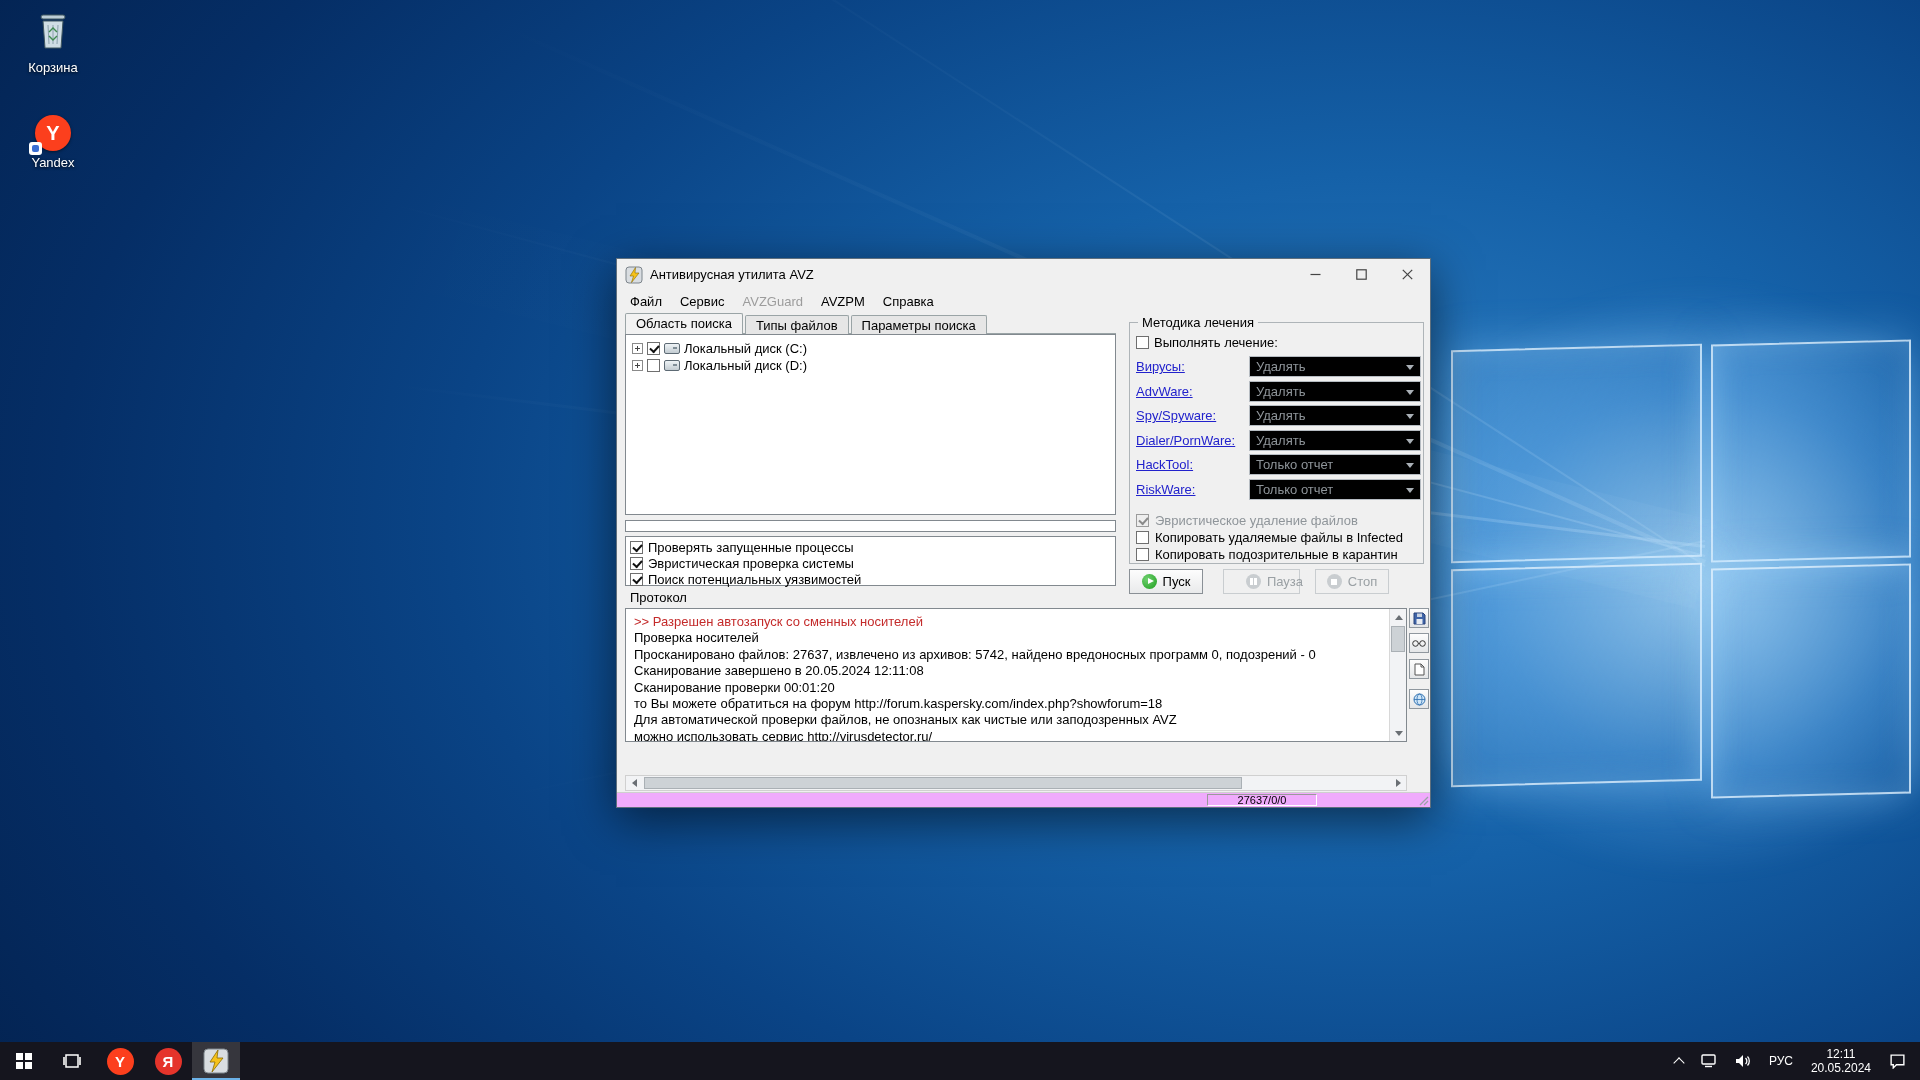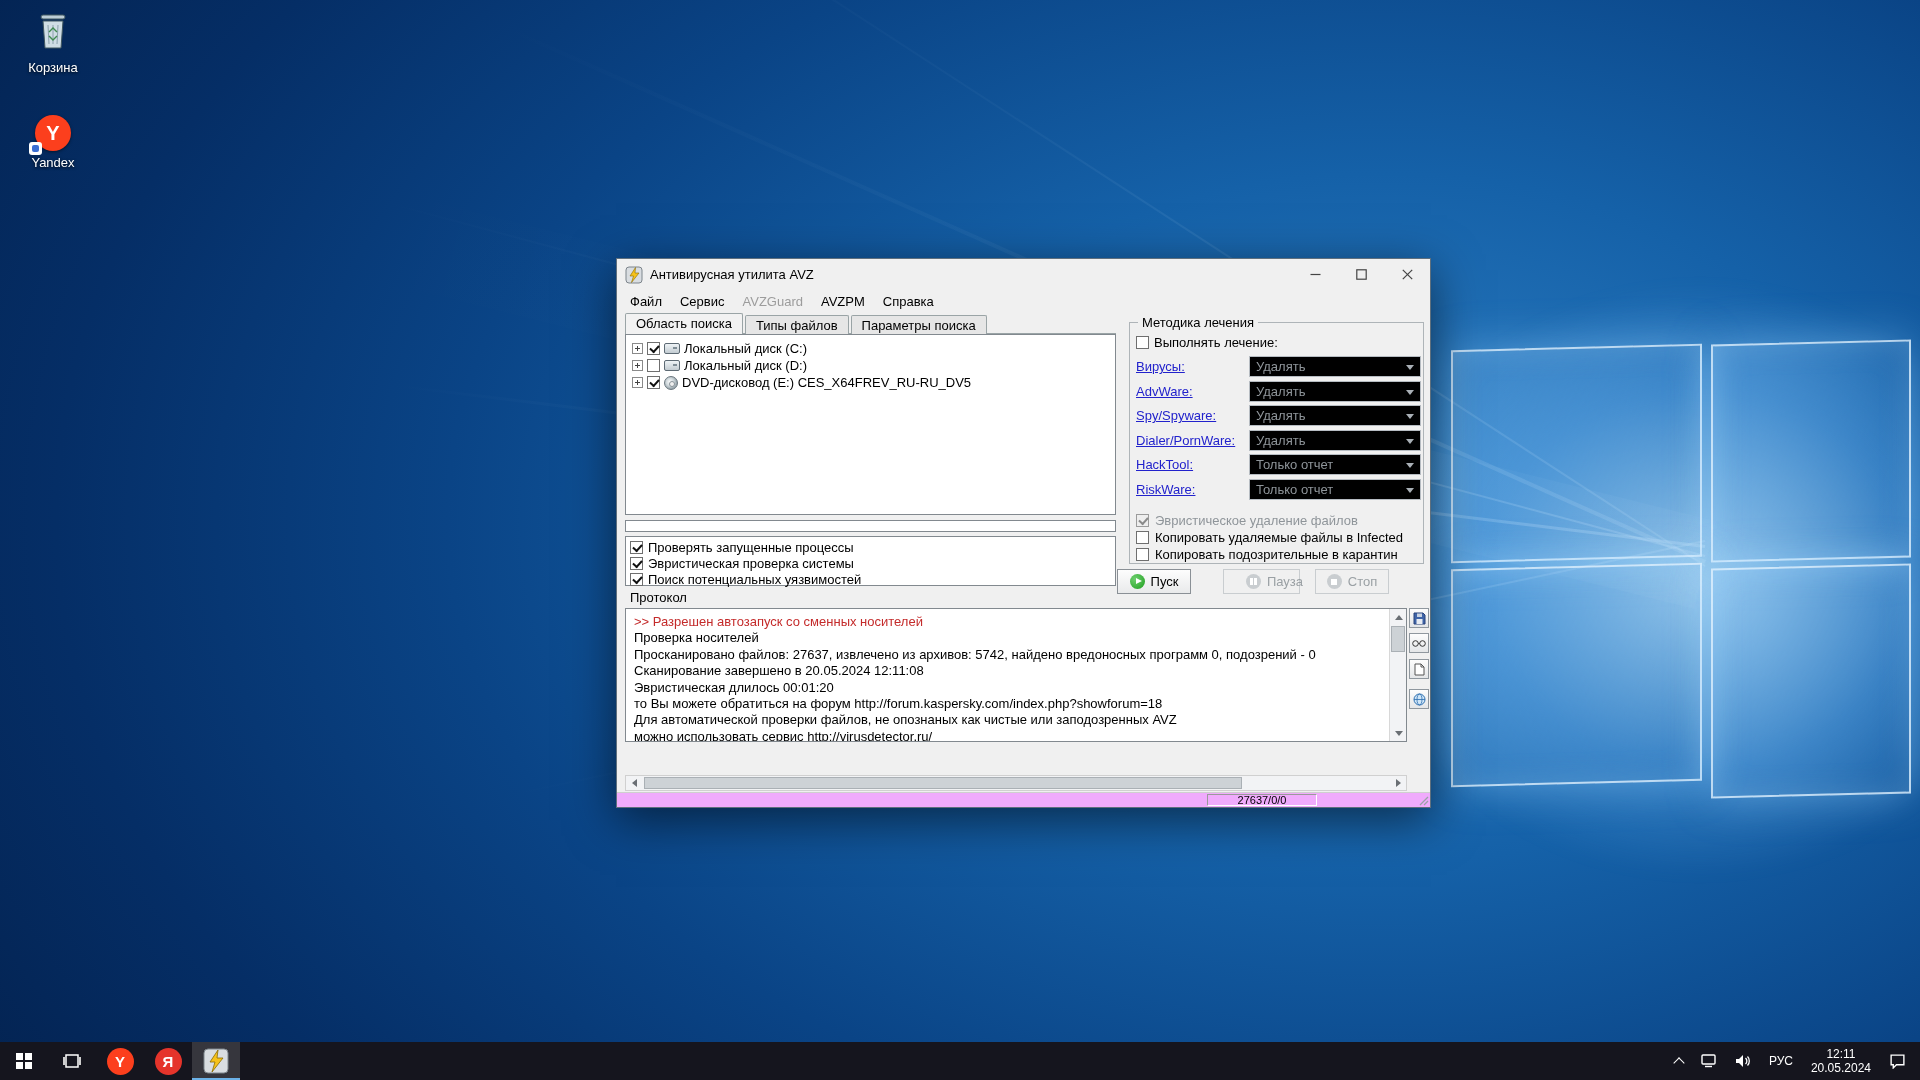--- a/index.html
+++ b/index.html
@@ -216,26 +216,20 @@
         <span class="cb checked"></span>
         <span class="drive-ico"></span>
         <span class="tree-label">Локальный диск (C:)</span>
       </div>
       <div class="tree-row">
         <span class="expand"></span>
         <span class="cb"></span>
         <span class="drive-ico"></span>
         <span class="tree-label">Локальный диск (D:)</span>
       </div>
-      <div class="tree-row">
-        <span class="expand"></span>
-        <span class="cb checked"></span>
-        <span class="cd-ico"></span>
-        <span class="tree-label">DVD-дисковод (E:) CES_X64FREV_RU-RU_DV5</span>
-      </div>
     </div>
 
     <div class="progress-strip"></div>
 
     <div class="opts-panel">
       <div class="opt-row">
         <span class="cb checked"></span>
         <span>Проверять запущенные процессы</span>
       </div>
       <div class="opt-row">
@@ -306,42 +300,42 @@
       <div class="treat-opt" style="top:207px">
         <span class="cb"></span>
         <span>Копировать удаляемые файлы в Infected</span>
       </div>
       <div class="treat-opt" style="top:224px">
         <span class="cb"></span>
         <span>Копировать подозрительные в карантин</span>
       </div>
     </div>
 
-    <div class="abtn" style="left:500px;top:310px;width:74px;">
+    <div class="abtn" style="left:512px;top:310px;width:74px;">
       <span class="play-ico"></span>
       <span>Пуск</span>
     </div>
     <div class="abtn disabled" style="left:606px;top:310px;width:77px;padding-left:26px;">
       <span class="pause-ico"></span>
       <span>Пауза</span>
     </div>
     <div class="abtn disabled" style="left:698px;top:310px;width:74px;">
       <span class="stop-ico"></span>
       <span>Стоп</span>
     </div>
 
     <div class="protocol-label">Протокол</div>
 
     <div class="log-panel">
       <div class="log-text">
         <div class="log-line red">&gt;&gt;  Разрешен автозапуск со сменных носителей</div>
         <div class="log-line">Проверка носителей</div>
         <div class="log-line">Просканировано файлов: 27637, извлечено из архивов: 5742, найдено вредоносных программ 0, подозрений - 0</div>
         <div class="log-line">Сканирование завершено в 20.05.2024 12:11:08</div>
-        <div class="log-line">Эвристическая длилось 00:01:20</div>
+        <div class="log-line">Сканирование проверки 00:01:20</div>
         <div class="log-line">то Вы можете обратиться на форум http://forum.kaspersky.com/index.php?showforum=18</div>
         <div class="log-line">Для автоматической проверки файлов, не опознаных как чистые или заподозренных AVZ</div>
         <div class="log-line">можно использовать сервис http://virusdetector.ru/</div>
       </div>
       <div class="vscroll">
         <div class="sarrow" style="top:0;">
             <span class="tri-up"></span>
           </div>
         <div class="vthumb"></div>
         <div class="sarrow" style="bottom:0;">

